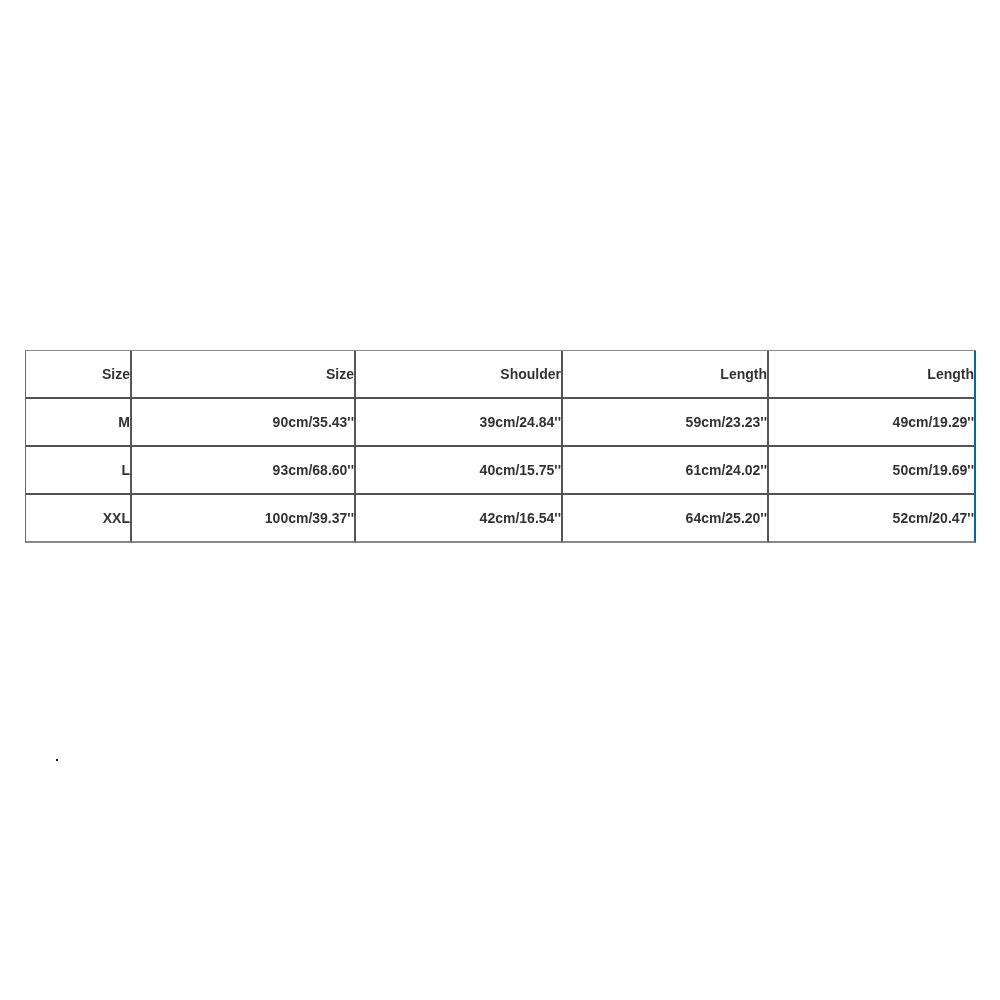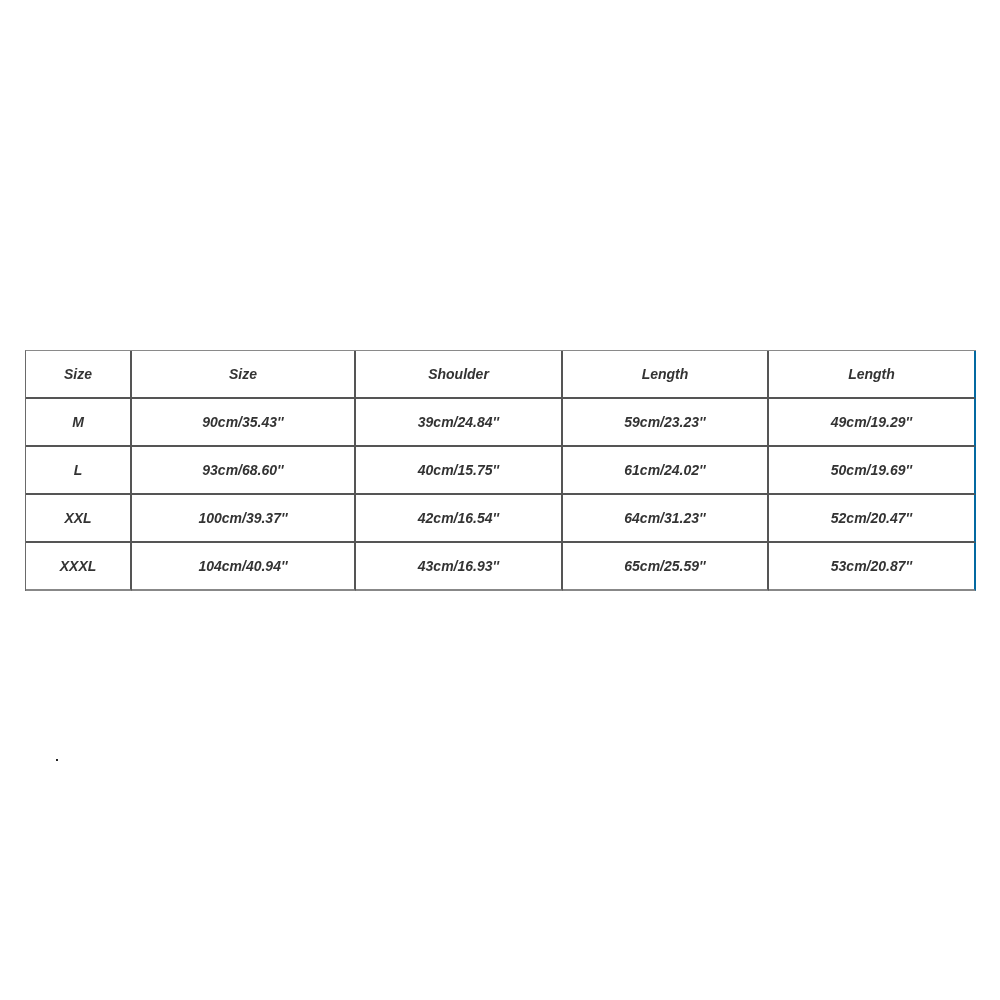--- a/index.html
+++ b/index.html
@@ -27,29 +27,28 @@
     }
     .size-table col.c0 { width: 106px; }
     .size-table col.c1 { width: 224px; }
     .size-table col.c2 { width: 207px; }
     .size-table col.c3 { width: 206px; }
     .size-table col.c4 { width: 207px; }
     .size-table th,
     .size-table td {
       height: 48px;
       padding: 0;
-      text-align: center;
+      text-align: right;
       vertical-align: middle;
       font-size: 14px;
       font-weight: bold;
       color: #333333;
       border-right: 2px solid #555555;
       border-bottom: 2px solid #555555;
       box-sizing: border-box;
-      font-style: italic;
     }
     .size-table th:last-child,
     .size-table td:last-child {
       border-right: 2px solid #0369a1;
     }
     .size-table tr:last-child td {
       border-bottom: 2px solid #888888;
     }
     .stray-dot {
       position: absolute;
@@ -92,26 +91,19 @@
       <td>L</td>
       <td>93cm/68.60''</td>
       <td>40cm/15.75''</td>
       <td>61cm/24.02''</td>
       <td>50cm/19.69''</td>
     </tr>
     <tr>
       <td>XXL</td>
       <td>100cm/39.37''</td>
       <td>42cm/16.54''</td>
-      <td>64cm/31.23''</td>
+      <td>64cm/25.20''</td>
       <td>52cm/20.47''</td>
-    </tr>
-    <tr>
-      <td>XXXL</td>
-      <td>104cm/40.94''</td>
-      <td>43cm/16.93''</td>
-      <td>65cm/25.59''</td>
-      <td>53cm/20.87''</td>
     </tr>
   </tbody>
 </table>
 
 <div class="stray-dot"></div>
 
 </body></html>

